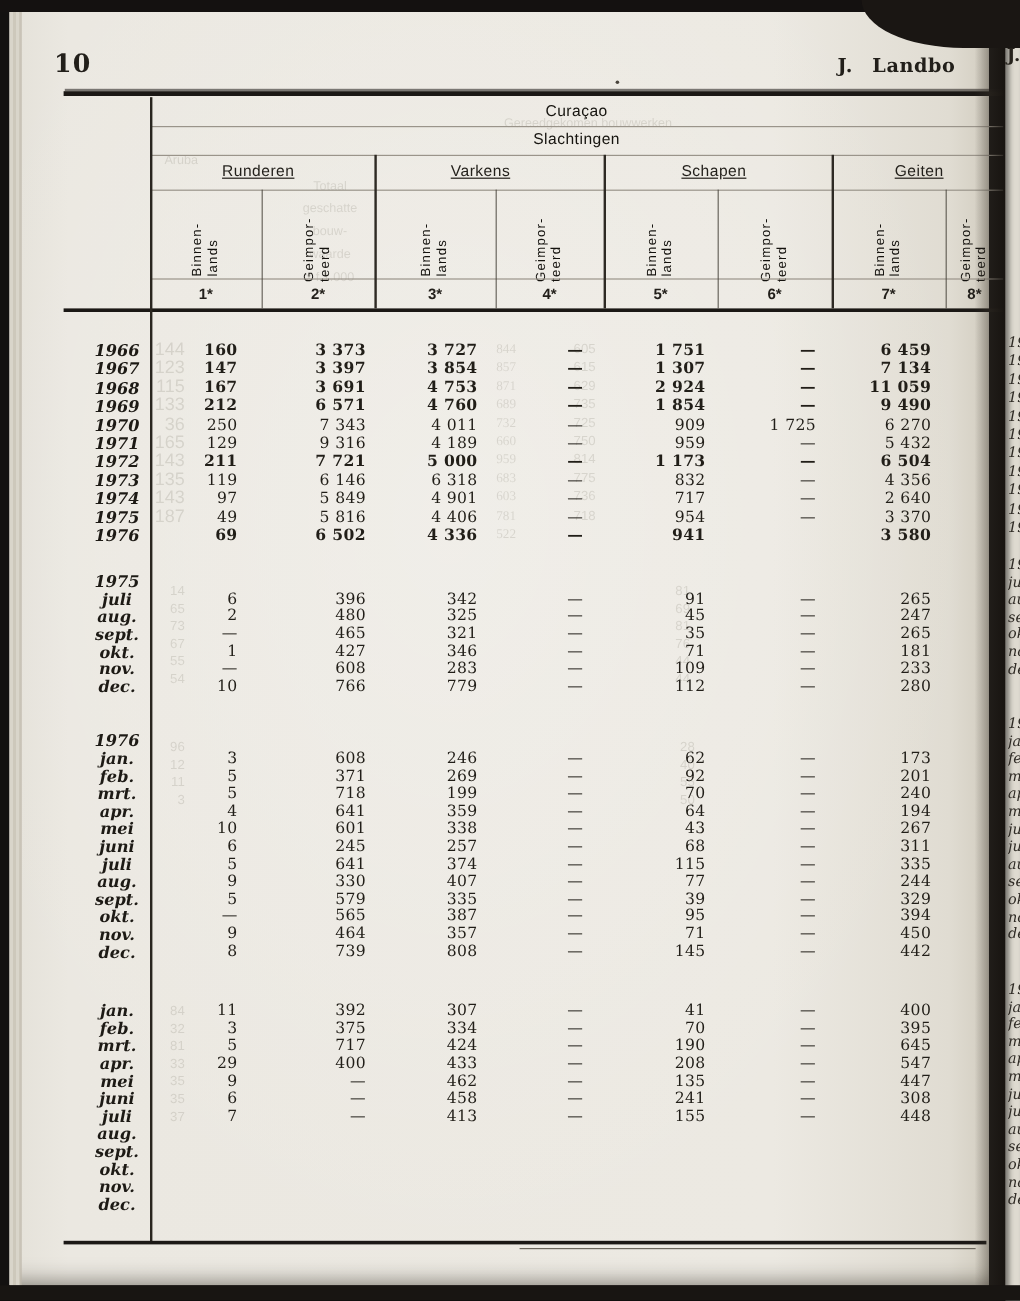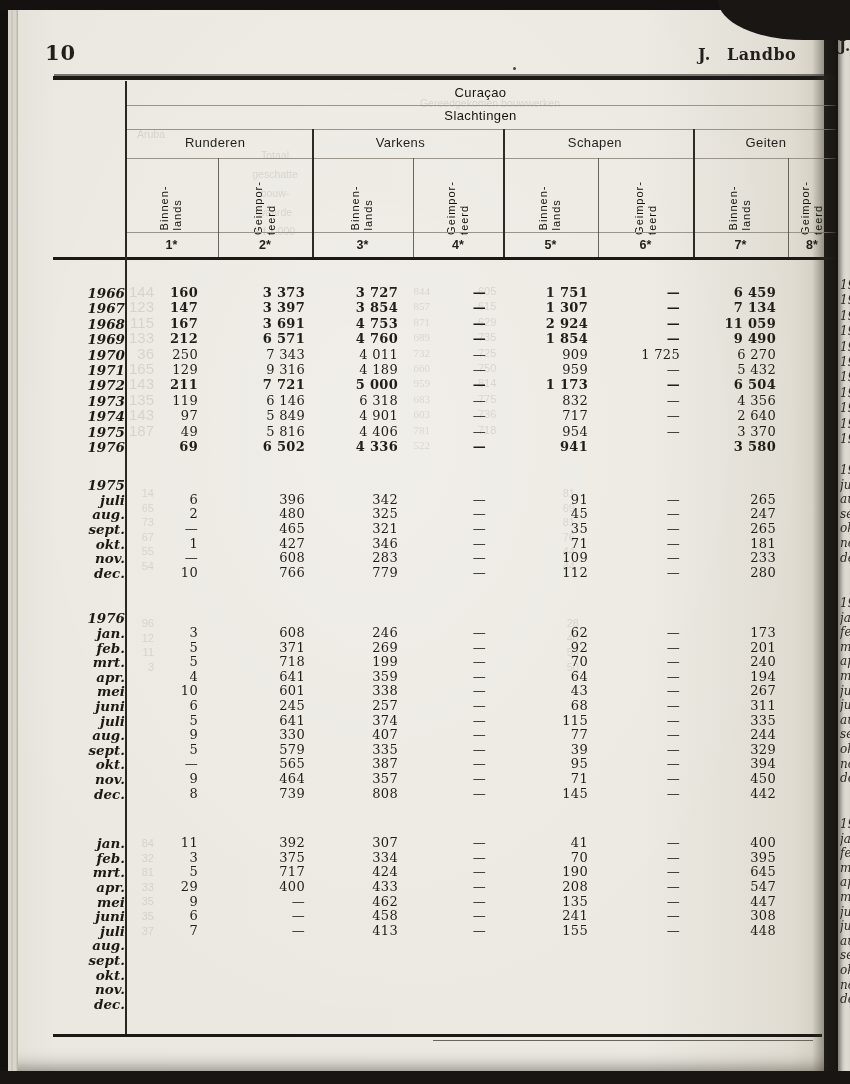--- a/index.html
+++ b/index.html
@@ -50,37 +50,37 @@
   .v-group{width:1.5px;top:53px;height:128px;background:#2e2a24;}
   .v-sub{width:1px;top:82px;height:99px;background:#4a453d;opacity:.8;}
   .hline{position:absolute;left:72px;width:711px;height:1px;background:var(--hair);}
   .h-title{top:29px;} .h-sub{top:53px;} .h-group{top:82px;} .h-nums{top:156px;}
   .h-thick{position:absolute;left:0;top:181px;width:783px;height:2.5px;background:var(--rule);}
   .trow{position:absolute;left:72px;width:711px;text-align:center;
         font-family:"Liberation Sans",sans-serif;font-size:13px;color:#16140f;letter-spacing:.4px;}
   .t-title{top:9px;} .t-sub{top:32px;}
   .grow{position:absolute;top:59px;left:0;width:783px;display:flex;
         font-family:"Liberation Sans",sans-serif;font-size:13px;letter-spacing:.4px;}
-  .gcell{text-align:center;}
+  .gcell{text-align:center;text-decoration:underline;}
   .shead{position:absolute;top:82px;left:0;width:783px;height:99px;display:flex;}
   .scell{display:flex;align-items:center;justify-content:center;}
   .rot{transform:rotate(-90deg);white-space:pre-line;text-align:left;
         font-family:"Liberation Sans",sans-serif;font-size:11px;line-height:13px;
         letter-spacing:1px;color:#14120e;}
   .nrow{position:absolute;top:159px;left:0;width:783px;height:22px;display:flex;
         font-family:"Liberation Sans",sans-serif;font-weight:700;font-size:12.5px;}
   .ncell{text-align:center;padding-top:3px;}
   
   .tbody{position:absolute;left:0;top:183px;width:783px;}
   .sec{position:relative;}
   .row{display:flex;height:15.4px;}
   .months .row{height:14.6px;}
   .cell{box-sizing:border-box;font-size:13px;color:#211e18;text-align:right;
         letter-spacing:.3px;white-space:nowrap;}
-  .lab{box-sizing:border-box;width:72px;text-align:right;padding-left:17px;
+  .lab{box-sizing:border-box;width:72px;text-align:center;padding-left:17px;
         font-style:italic;font-weight:700;font-size:13.5px;color:#1d1a15;}
   .months .lab{font-weight:600;}
   .c1{width:93px;padding-right:20px;padding-left:19px;} .c2{width:94px;padding-right:7px;}
   .c3{width:101px;padding-right:15px;} .c4{width:90px;padding-right:17px;}
   .c5{width:95px;padding-right:10px;} .c6{width:95px;padding-right:13px;}
   .c7{width:95px;padding-right:12px;} .c8{width:48px;padding-right:6px;}
   .bold .cell{font-weight:700;}
   
   .ghost{position:absolute;white-space:pre-line;color:var(--ghost);opacity:.15;
         font-family:"Liberation Sans",sans-serif;}

